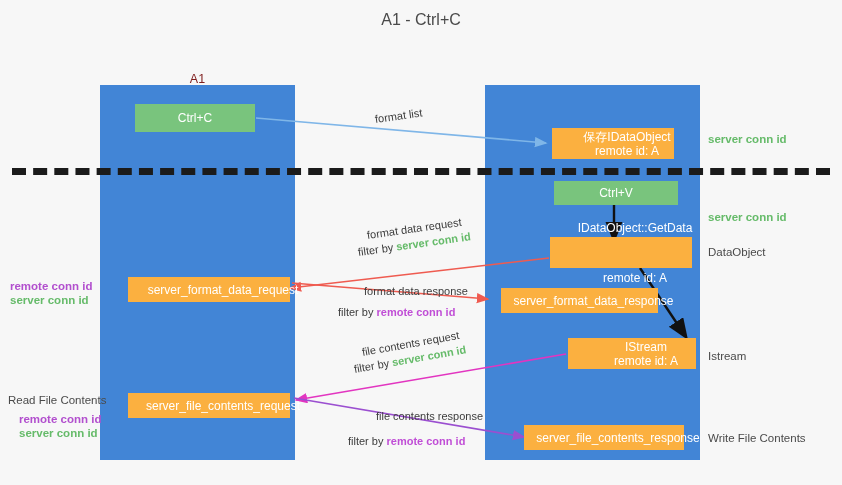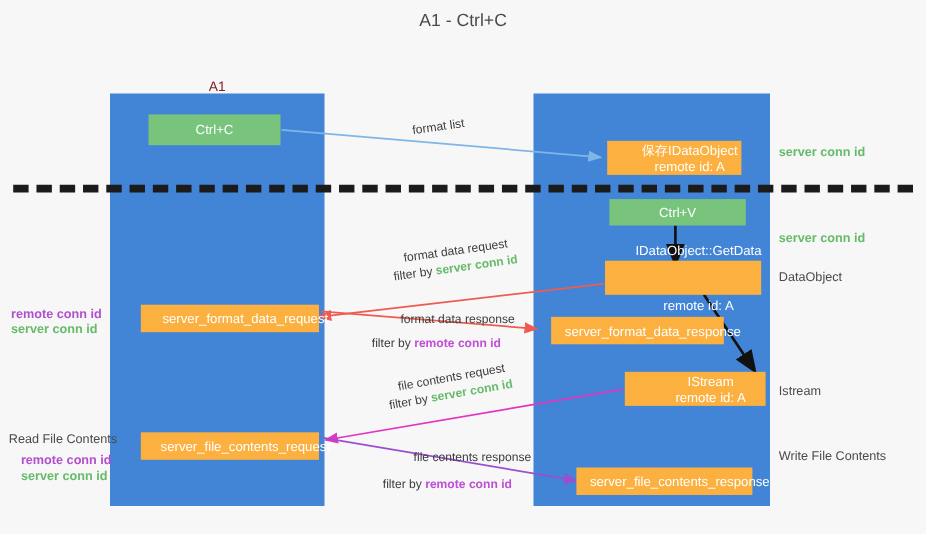--- a/index.html
+++ b/index.html
@@ -187,21 +187,21 @@
   </div>
 
   <div class="node orange" style="left:524px; top:425px; width:160px; height:25px;">
     <span>server_file_contents_response</span>
   </div>
 
   <div class="side-label lbl-green" style="left:708px; top:132px;">server conn id</div>
   <div class="side-label lbl-green" style="left:708px; top:210px;">server conn id</div>
   <div class="side-label lbl-dark" style="left:708px; top:245px;">DataObject</div>
   <div class="side-label lbl-dark" style="left:708px; top:349px;">Istream</div>
-  <div class="side-label lbl-dark" style="left:708px; top:408px;">Write File Contents</div>
+  <div class="side-label lbl-dark" style="left:708px; top:431px;">Write File Contents</div>
 
   <div class="side-label lbl-purple" style="left:10px; top:279px;">remote conn id</div>
   <div class="side-label lbl-green" style="left:10px; top:293px;">server conn id</div>
 
   <div class="side-label lbl-dark" style="left:8px; top:393px;">Read File Contents</div>
   <div class="side-label lbl-purple" style="left:19px; top:412px;">remote conn id</div>
   <div class="side-label lbl-green" style="left:19px; top:426px;">server conn id</div>
 
   <div class="edge-label rot-up" style="left:375px; top:112px;">format list</div>
 

